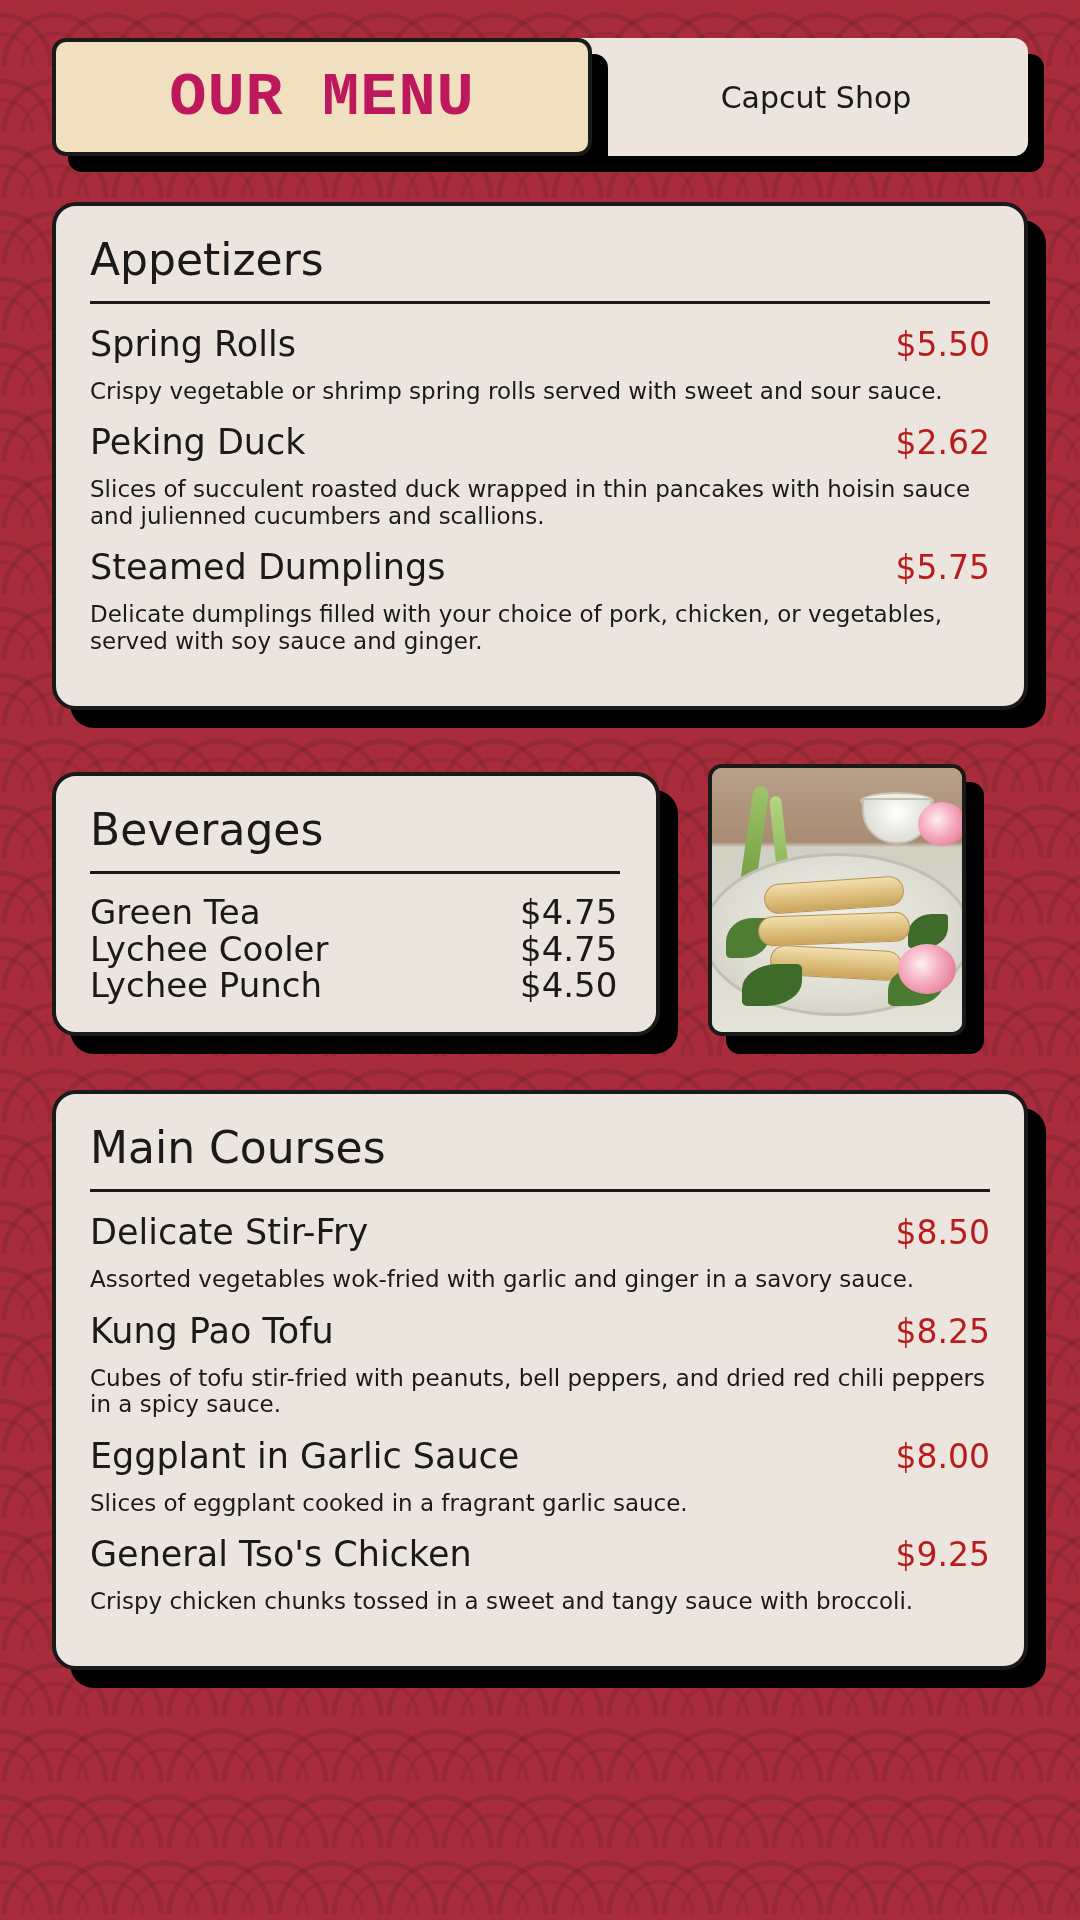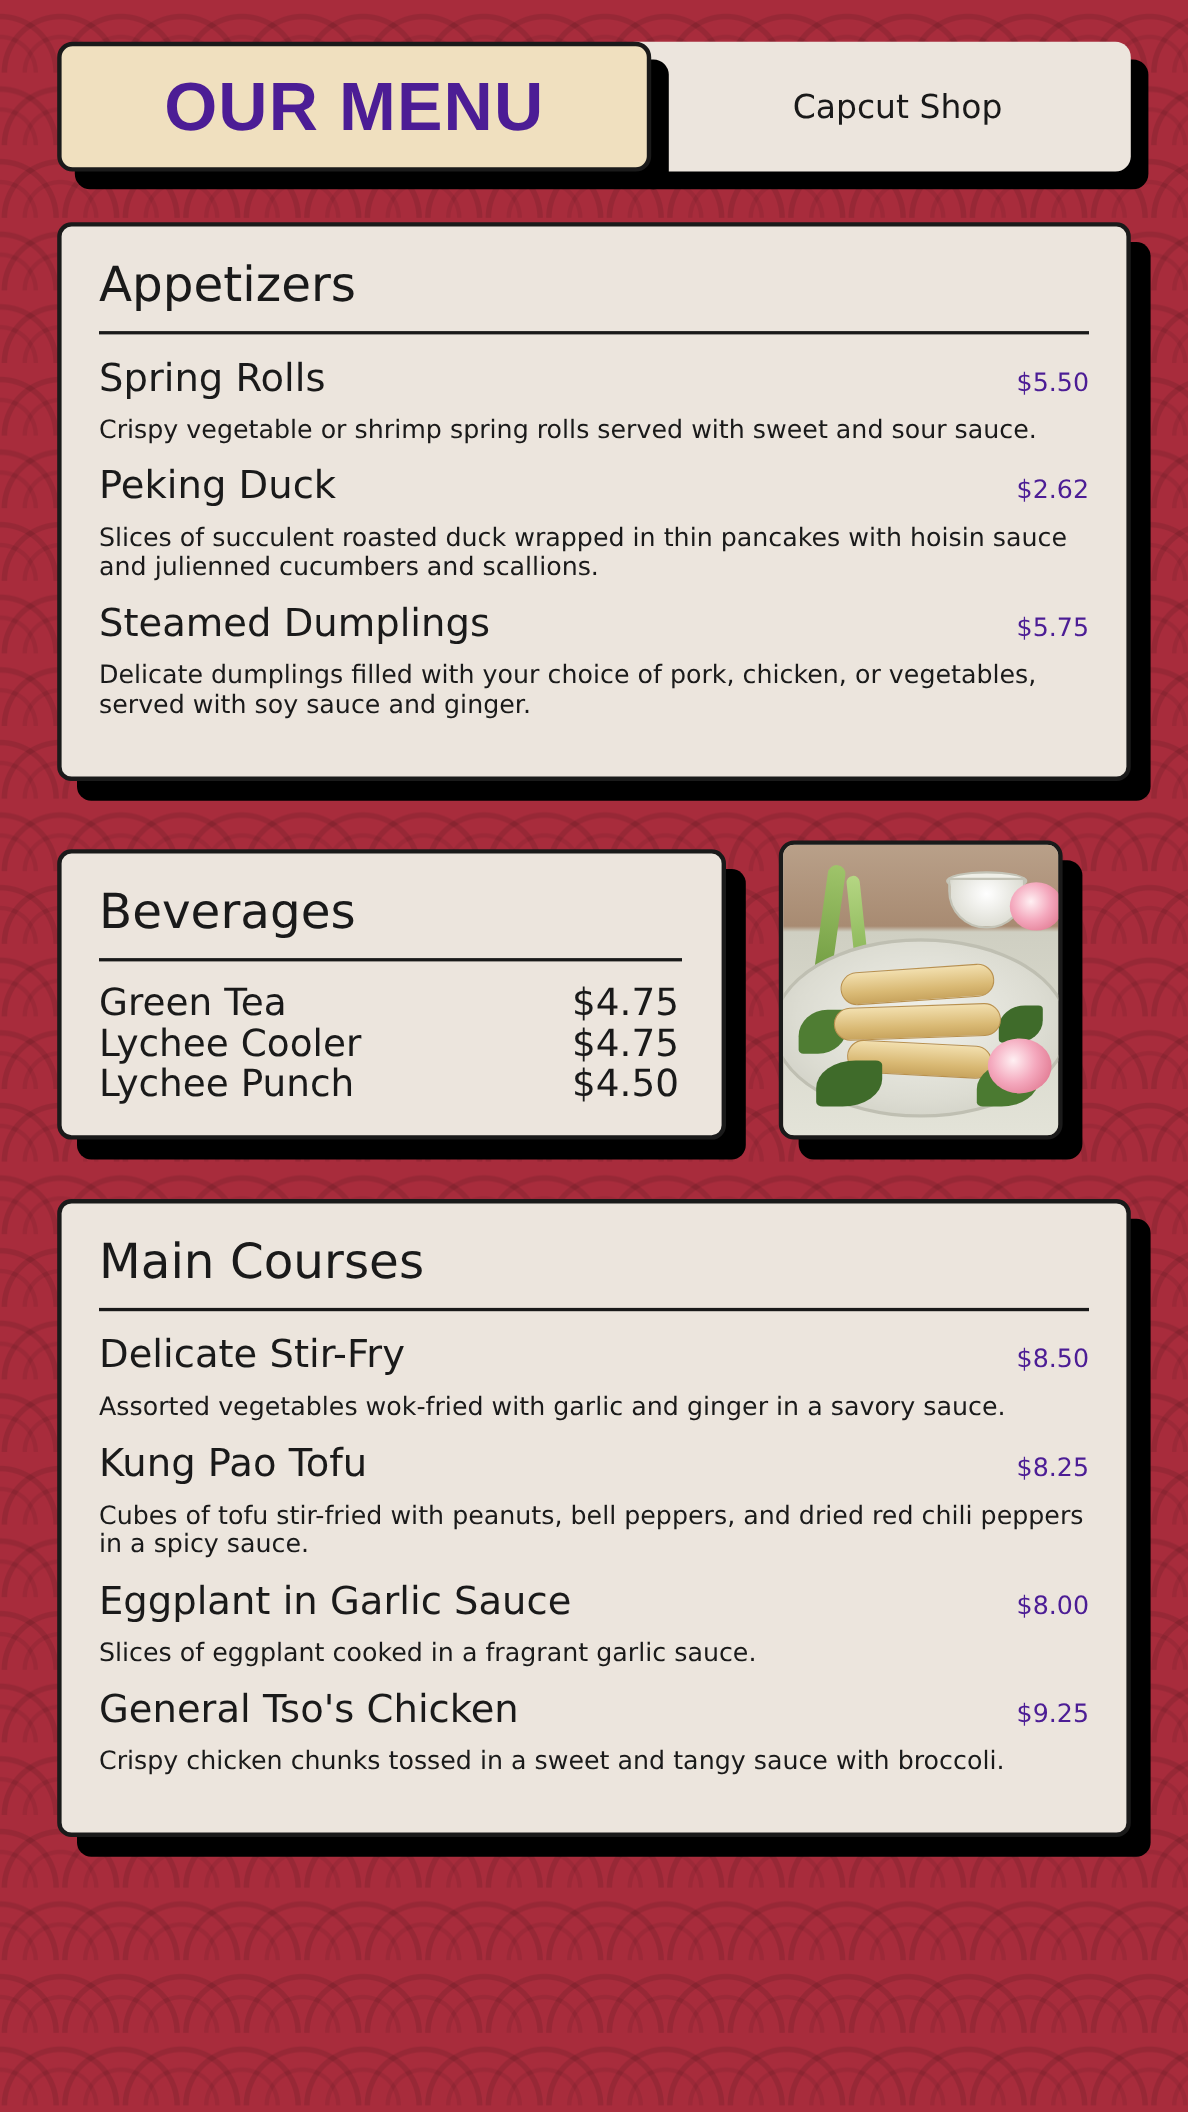--- a/index.html
+++ b/index.html
@@ -64,23 +64,23 @@
     display: flex;
     align-items: center;
     justify-content: center;
     position: relative;
     z-index: 3;
   }
 
   .title-card .title {
     font-size: 62px;
     font-weight: bold;
-    color: #4c1d95;
+    color: #be185d;
     letter-spacing: 1px;
-    font-family: Liberation Sans, sans-serif;
+    font-family: Liberation Mono, monospace;
   }
 
   .shop-card {
     flex: 1;
     margin-left: -28px;
     background: #ece5dd;
     border-radius: 14px;
     box-shadow: 16px 16px 0 #000;
     display: flex;
     align-items: center;
@@ -92,21 +92,21 @@
 
   .shop-card .shop-name {
     font-size: 30px;
     color: #1a1a1a;
   }
 
   
   .card {
     background: #ece5dd;
     border: 4px solid #1a1a1a;
-    border-radius: 13px;
+    border-radius: 24px;
     box-shadow: 18px 18px 0 #000;
     padding: 28px 34px 34px 34px;
   }
 
   .section-title {
     font-size: 44px;
     color: #1a1a1a;
     margin-bottom: 16px;
   }
 
@@ -124,22 +124,22 @@
     align-items: baseline;
     gap: 22px;
   }
 
   .item-name {
     font-size: 35px;
     color: #1a1a1a;
   }
 
   .item-price {
-    font-size: 23px;
-    color: #4c1d95;
+    font-size: 33px;
+    color: #b91c1c;
     white-space: nowrap;
   }
 
   .item-desc {
     font-size: 23px;
     color: #1a1a1a;
     line-height: 1.15;
     margin-top: 14px;
     margin-bottom: 18px;
   }

